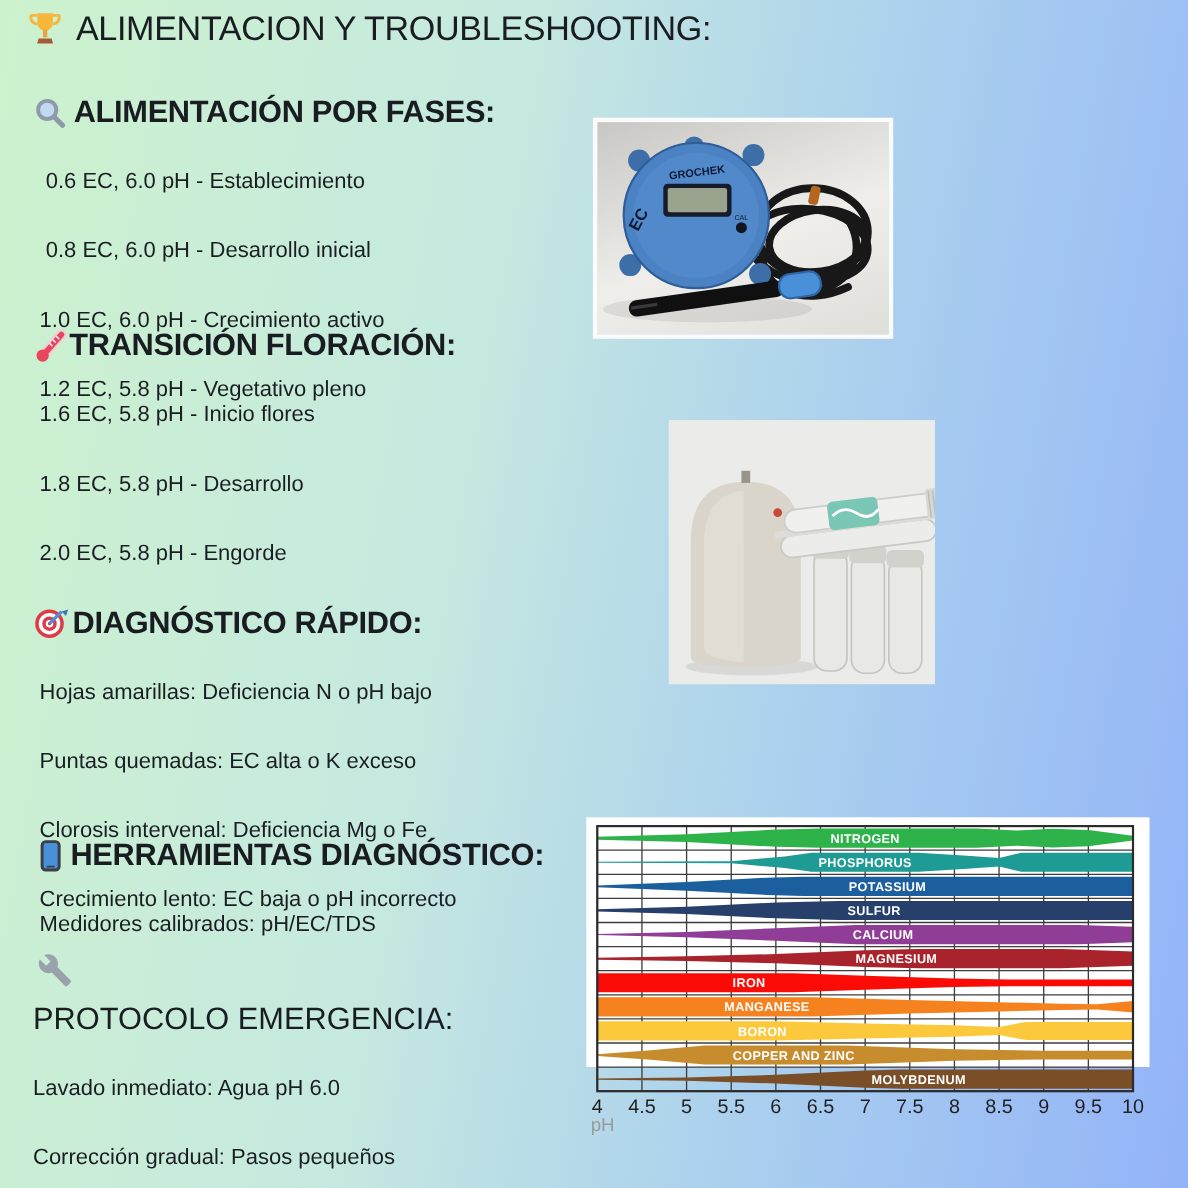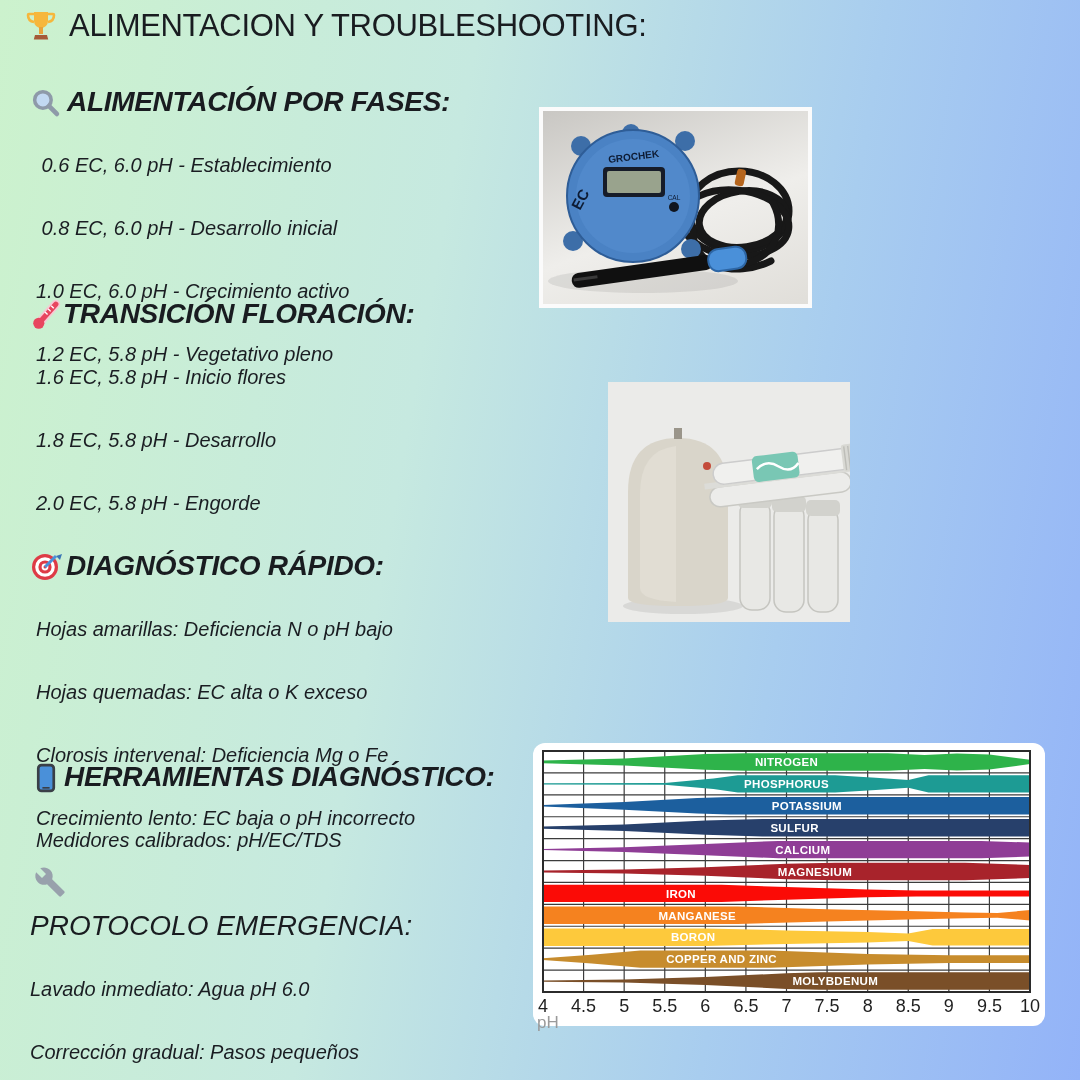--- a/index.html
+++ b/index.html
@@ -2,29 +2,29 @@
 <html><head>
 <meta charset="utf-8">
 <style>
   html,body{margin:0;padding:0;}
   body{width:1080px;height:1080px;overflow:hidden;font-family:"Liberation Sans","DejaVu Sans",sans-serif;}
   #canvas{position:relative;width:1080px;height:1080px;overflow:hidden;
     background:linear-gradient(100deg,#ccf2cd 0%,#c6e9e0 38%,#a8cdef 70%,#93b3f8 100%);
     color:#191c20;}
   .title{position:absolute;top:8px;left:23px;display:flex;align-items:center;gap:10px;
     font-size:31px;font-weight:normal;letter-spacing:-0.3px;}
-  .section{position:absolute;left:30px;font-style:italic;}
+  .section{position:absolute;left:30px;}
   .heading{display:flex;align-items:center;gap:6px;font-weight:bold;font-size:28px;height:36px;letter-spacing:-0.3px;}
   .line{font-size:20px;line-height:36px;white-space:pre;padding-left:6px;color:#1a1d22;margin-top:27px;}
   .icon{display:inline-flex;flex:0 0 auto;}
   .photo{position:absolute;box-sizing:border-box;border:4px solid #fbfbfb;}
   #ec-photo{left:539px;top:107px;width:273px;height:201px;
     background:linear-gradient(160deg,#c9c7c3 0%,#efeeeb 55%,#e0ded9 100%);}
   #ro-photo{left:608px;top:382px;width:242px;height:240px;background:#ebebe9;border:none;}
-  #chart-card{position:absolute;left:533px;top:743px;width:512px;height:283px;background:#ffffff;border-radius:12px;}
+  #chart-card{position:absolute;left:533px;top:743px;width:512px;height:227px;background:#ffffff;}
   #wrench-block{position:absolute;left:34px;top:866px;}
   svg text{font-family:"Liberation Sans","DejaVu Sans",sans-serif;}
 </style>
 </head>
 <body>
 
 <div id="canvas">
 
   <div class="title">
     <span class="icon">
@@ -83,21 +83,21 @@
           <circle cx="15" cy="18" r="6.6" fill="#de3b46"></circle>
           <circle cx="15" cy="18" r="3.4" fill="#ffffff"></circle>
           <circle cx="15" cy="18" r="1.5" fill="#de3b46"></circle>
           <line x1="15" y1="18" x2="26" y2="7" stroke="#4a90d9" stroke-width="3"></line>
           <path d="M26 7l6-2-2 6z" fill="#3a76b5"></path>
         </svg>
       </span>
       <span>DIAGNÓSTICO RÁPIDO:</span>
     </div>
     <div class="line">Hojas amarillas: Deficiencia N o pH bajo</div>
-    <div class="line">Hojas quemadas: EC alta o K exceso</div>
+    <div class="line">Puntas quemadas: EC alta o K exceso</div>
     <div class="line">Clorosis intervenal: Deficiencia Mg o Fe</div>
     <div class="line">Crecimiento lento: EC baja o pH incorrecto</div>
   </div>
 
   <div class="section" style="top:759px">
     <div class="heading" style="gap:3px">
       <span class="icon">
         <svg width="31" height="31" viewBox="0 0 30 30">
           <rect x="8" y="3" width="15" height="25" rx="3.2" fill="#4a90d9" stroke="#3a3f47" stroke-width="2.6"></rect>
           <line x1="12" y1="25" x2="19" y2="25" stroke="#3a3f47" stroke-width="1.6"></line>

